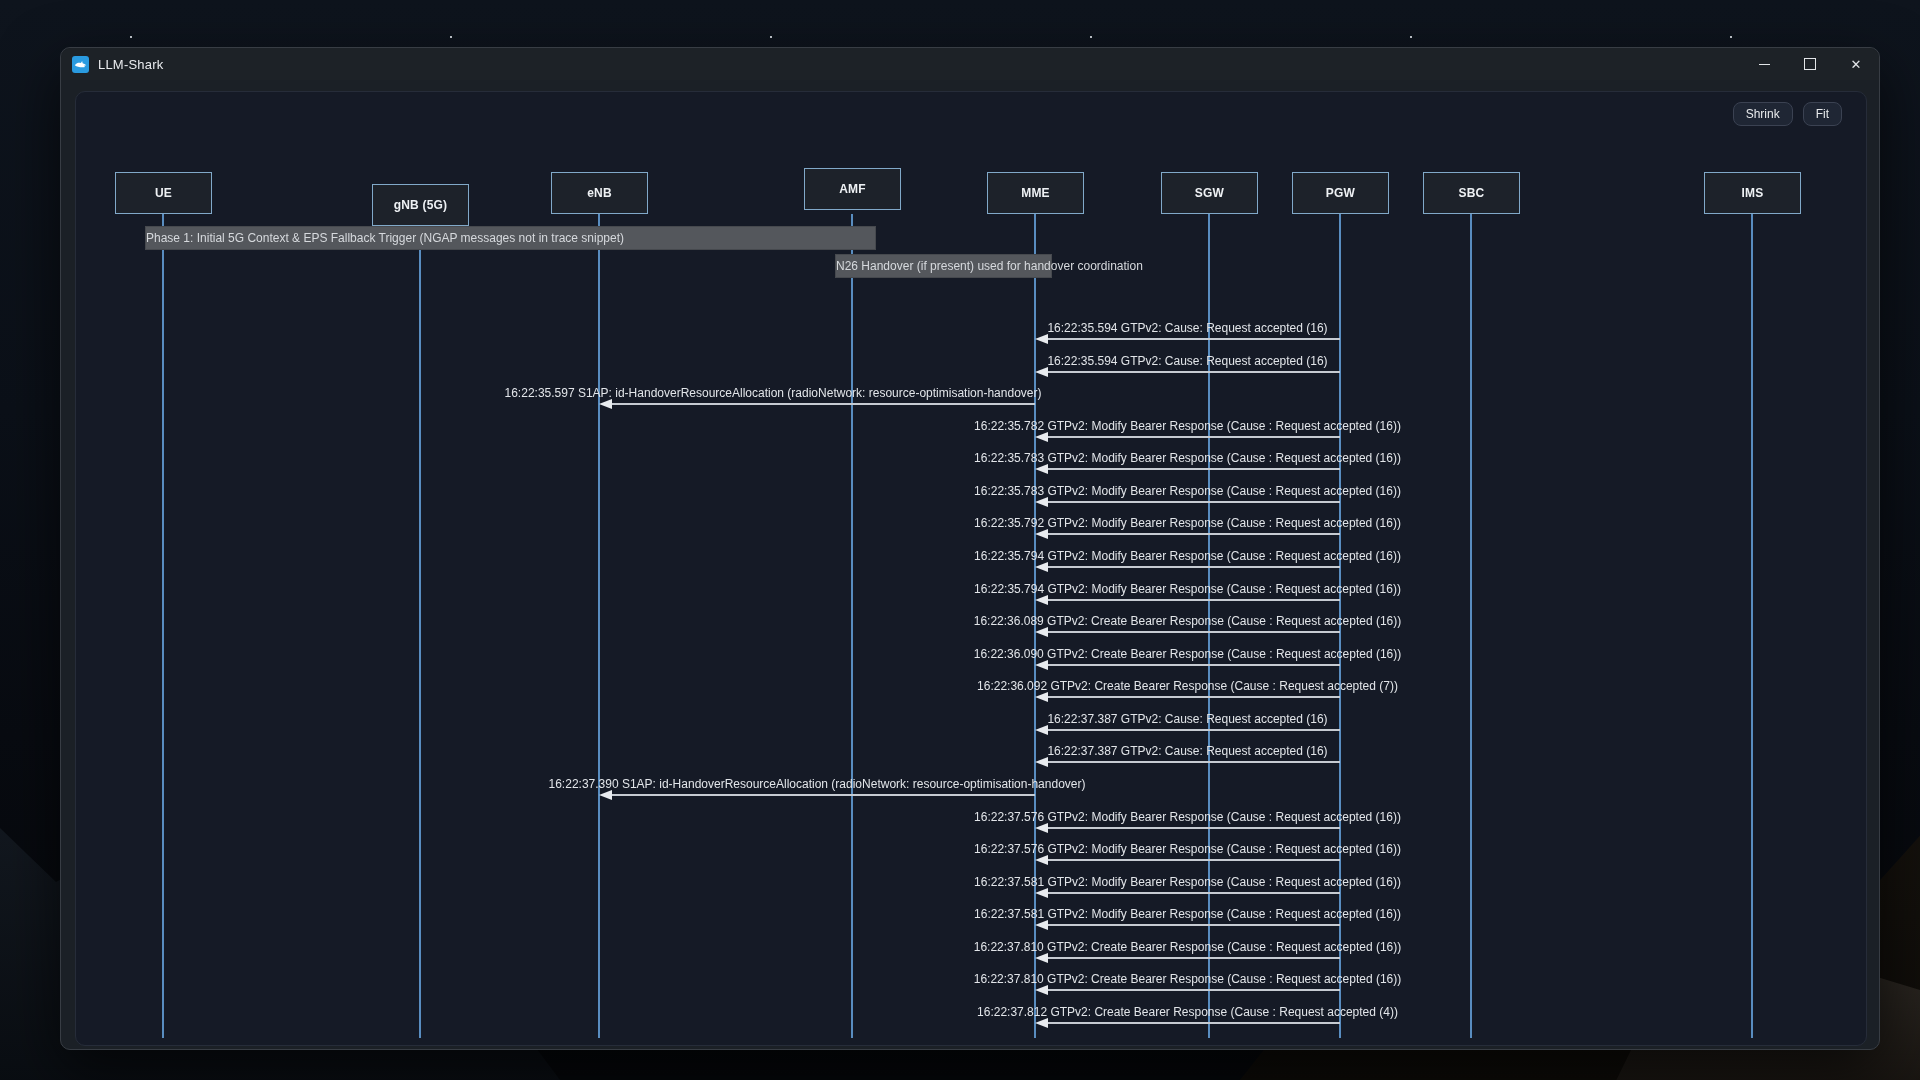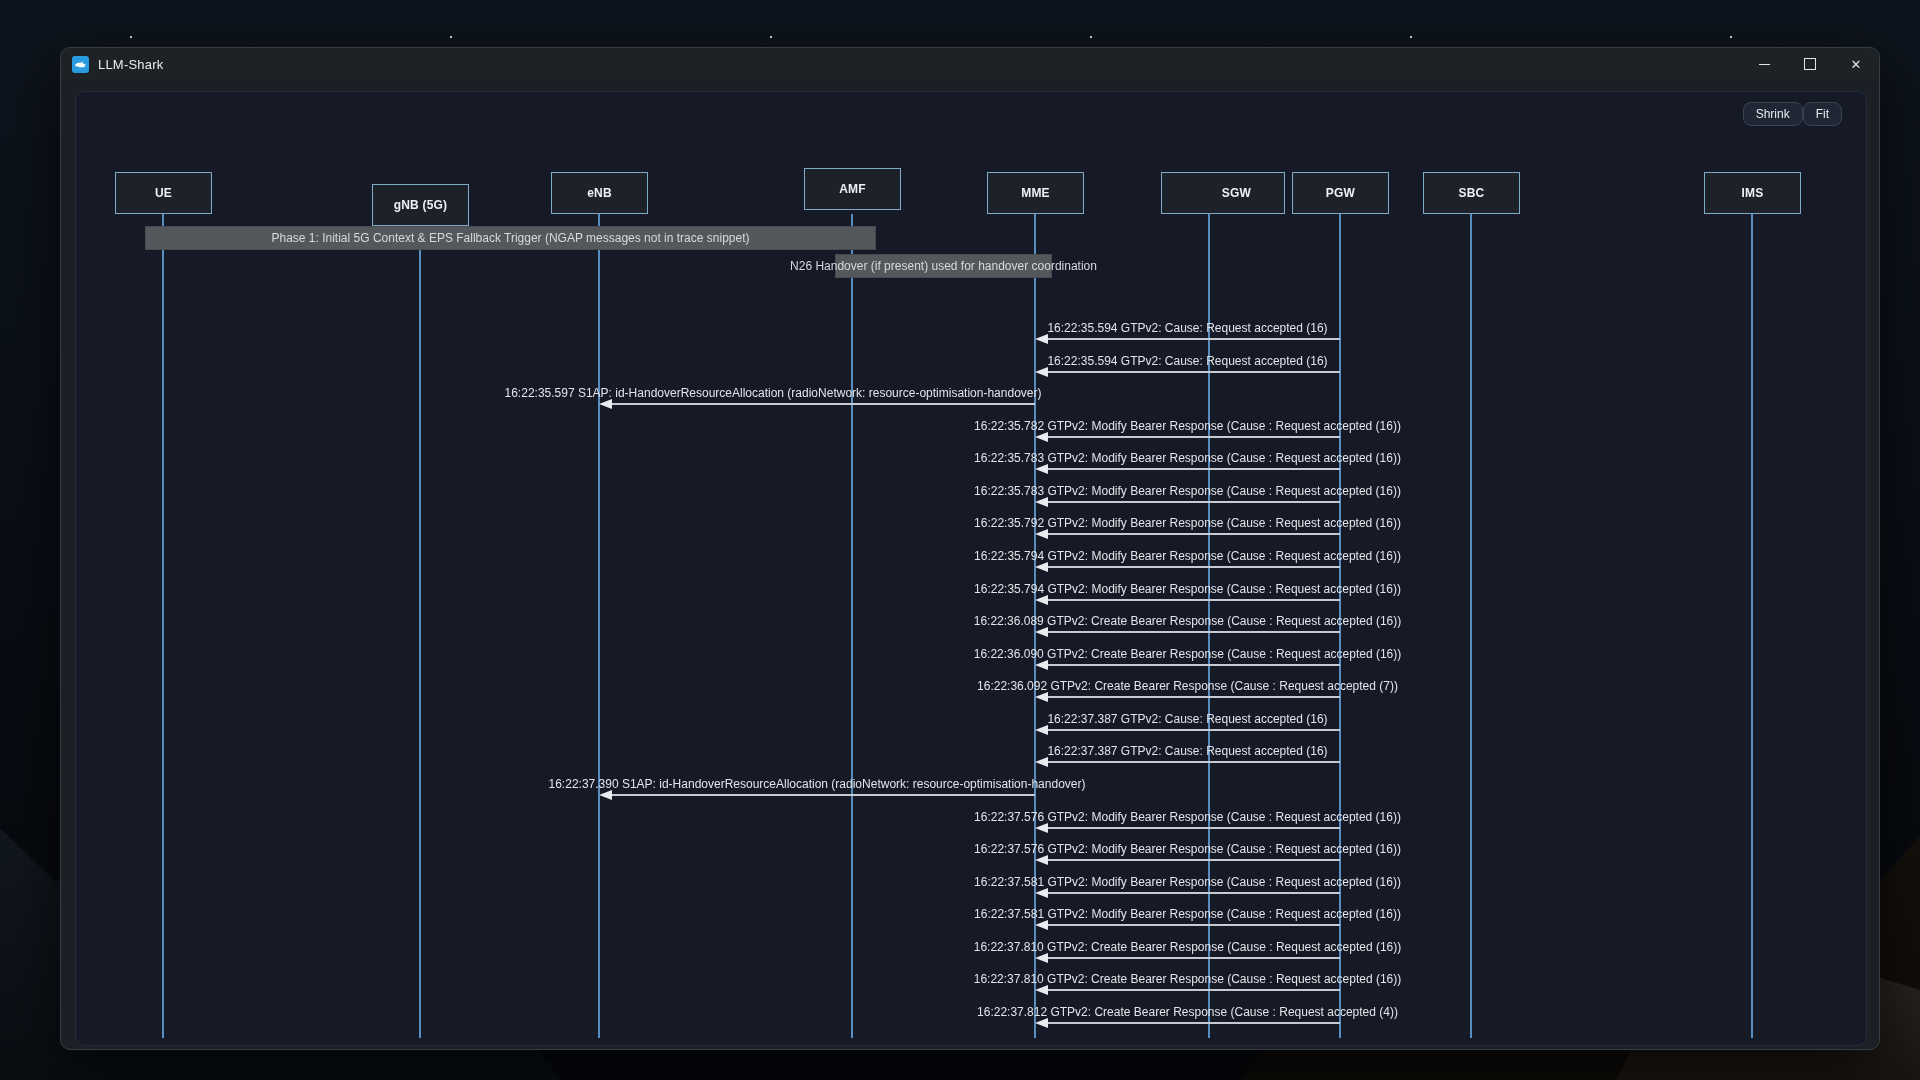--- a/index.html
+++ b/index.html
@@ -41,31 +41,31 @@
     display:flex;align-items:center;justify-content:center;flex:0 0 auto;}
   .title-text{margin-left:9px;font-size:13px;color:#e9ebee;letter-spacing:.2px;}
   .win-controls{margin-left:auto;display:flex;height:100%;}
   .win-btn{width:46px;height:100%;display:flex;align-items:center;justify-content:center;
     color:#e2e5e8;font-size:13px;cursor:default;}
   .glyph-min{display:block;width:11px;height:1px;background:#e2e5e8;}
   .glyph-max{display:block;width:10px;height:10px;border:1px solid #e2e5e8;}
   
   .panel{position:absolute;left:14px;top:43px;width:1790px;height:953px;
     background:#151a26;border:1px solid #262c39;border-radius:10px;overflow:hidden;}
-  .view-buttons{position:absolute;top:10px;right:24px;display:flex;z-index:30;}
+  .view-buttons{position:absolute;top:10px;right:24px;display:flex;gap:10px;z-index:30;}
   .vbtn{background:#1f2634;border:1px solid #3b4252;border-radius:8px;color:#e8eaec;
     font-family:"Liberation Sans",sans-serif;font-size:12px;padding:4px 12px;line-height:14px;}
   .canvas{position:absolute;inset:0;}
   
   .lifeline{position:absolute;width:2px;background:#5f97cd;opacity:.92;}
   .actor-box{position:absolute;width:95px;height:40px;background:#1d222a;border:1px solid #81a9c9;
     display:flex;align-items:center;justify-content:center;}
   .actor-box span{font-size:12px;font-weight:bold;color:#eef1f4;letter-spacing:.2px;}
   .band{position:absolute;background:#54575c;border:1px solid #46494e;
-    display:flex;align-items:center;justify-content:center;z-index:5;}
+    display:flex;align-items:center;justify-content:flex-start;z-index:5;}
   .band span{font-size:12px;color:#d6d9dd;white-space:nowrap;}
   .msg-label{position:absolute;transform:translateX(-50%);white-space:nowrap;
     font-size:12px;color:#e2e5e9;z-index:6;}
   .msg-line{position:absolute;height:2px;background:#c6cbd2;z-index:4;}
   .msg-head{position:absolute;width:0;height:0;border-top:5px solid transparent;
     border-bottom:5px solid transparent;z-index:6;}
   .msg-head.left{border-right:13px solid #e8ebef;}
 </style>
 </head>
 <body>
@@ -118,21 +118,21 @@
         </div>
         <div class="lifeline" style="left: 775px; top: 122px; height: 824px;"></div>
         <div class="actor-box" style="left: 728px; top: 76px;">
           <span>AMF</span>
         </div>
         <div class="lifeline" style="left: 958px; top: 122px; height: 824px;"></div>
         <div class="actor-box" style="left: 911px; top: 80px;">
           <span>MME</span>
         </div>
         <div class="lifeline" style="left: 1132px; top: 122px; height: 824px;"></div>
-        <div class="actor-box" style="left: 1085px; top: 80px; padding-left: 27px;">
+        <div class="actor-box" style="left: 1085px; top: 80px;">
           <span>SGW</span>
         </div>
         <div class="lifeline" style="left: 1263px; top: 122px; height: 824px;"></div>
         <div class="actor-box" style="left: 1216px; top: 80px;">
           <span>PGW</span>
         </div>
         <div class="lifeline" style="left: 1394px; top: 122px; height: 824px;"></div>
         <div class="actor-box" style="left: 1347px; top: 80px;">
           <span>SBC</span>
         </div>

